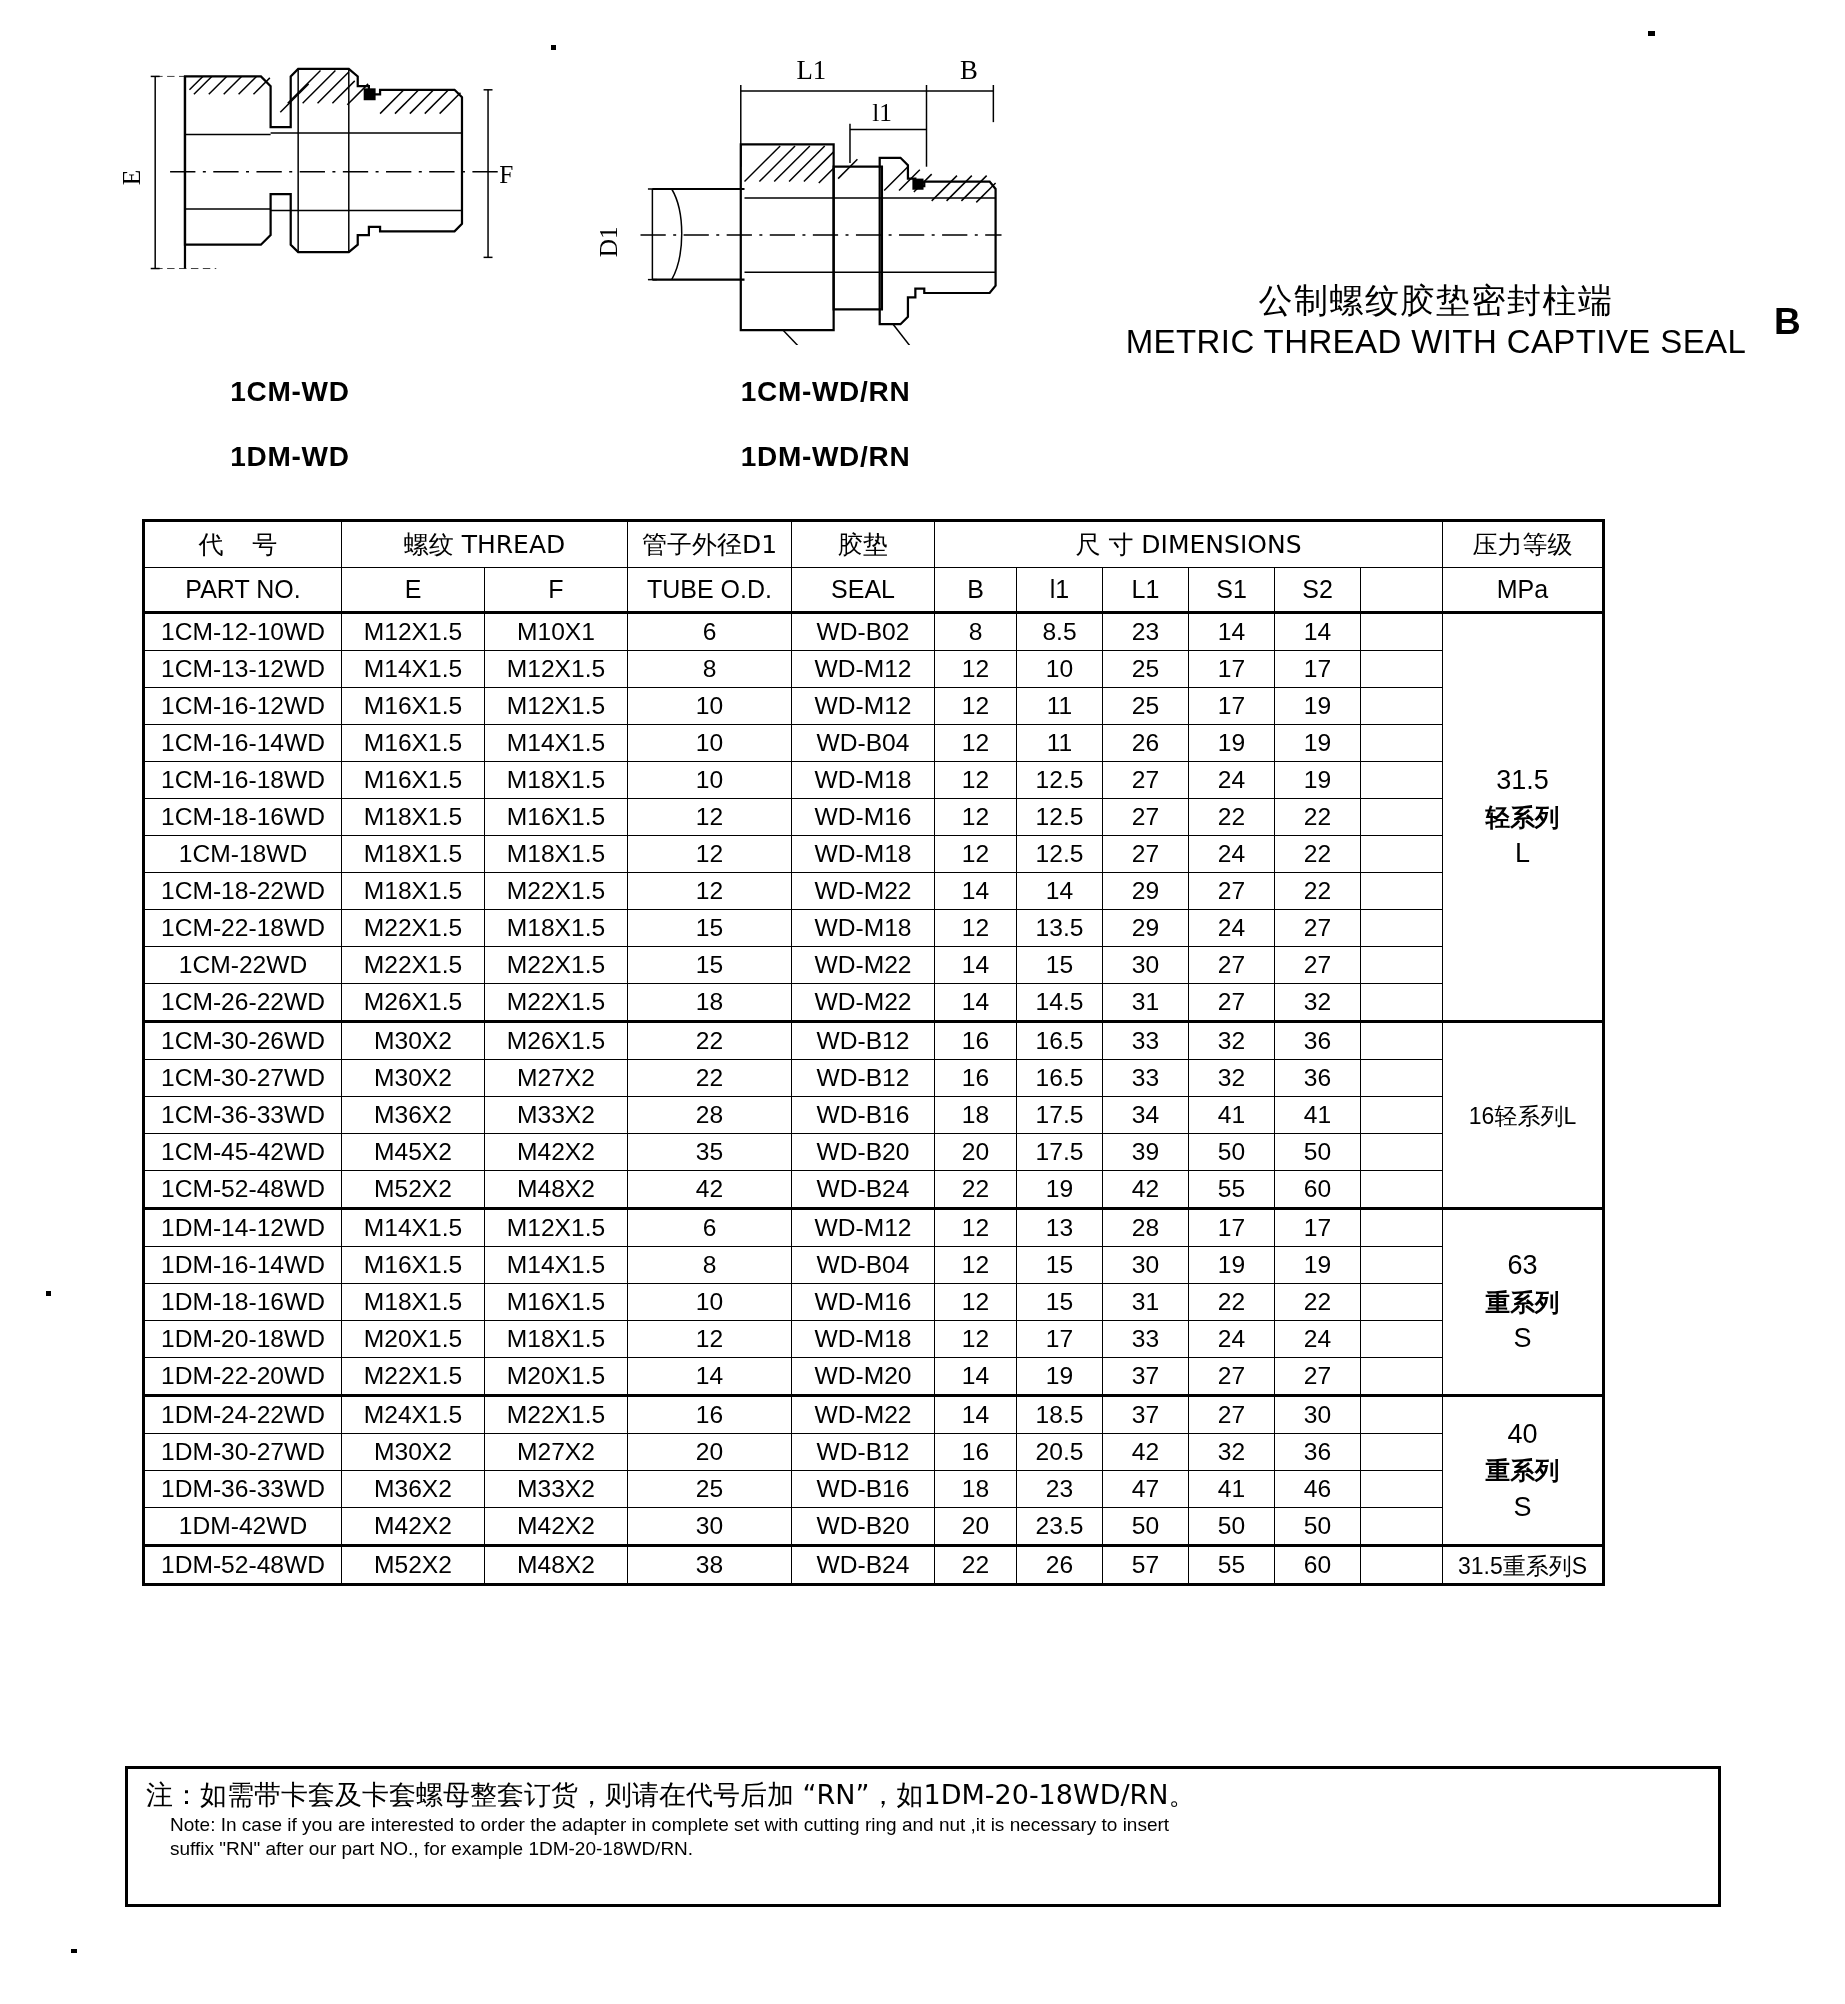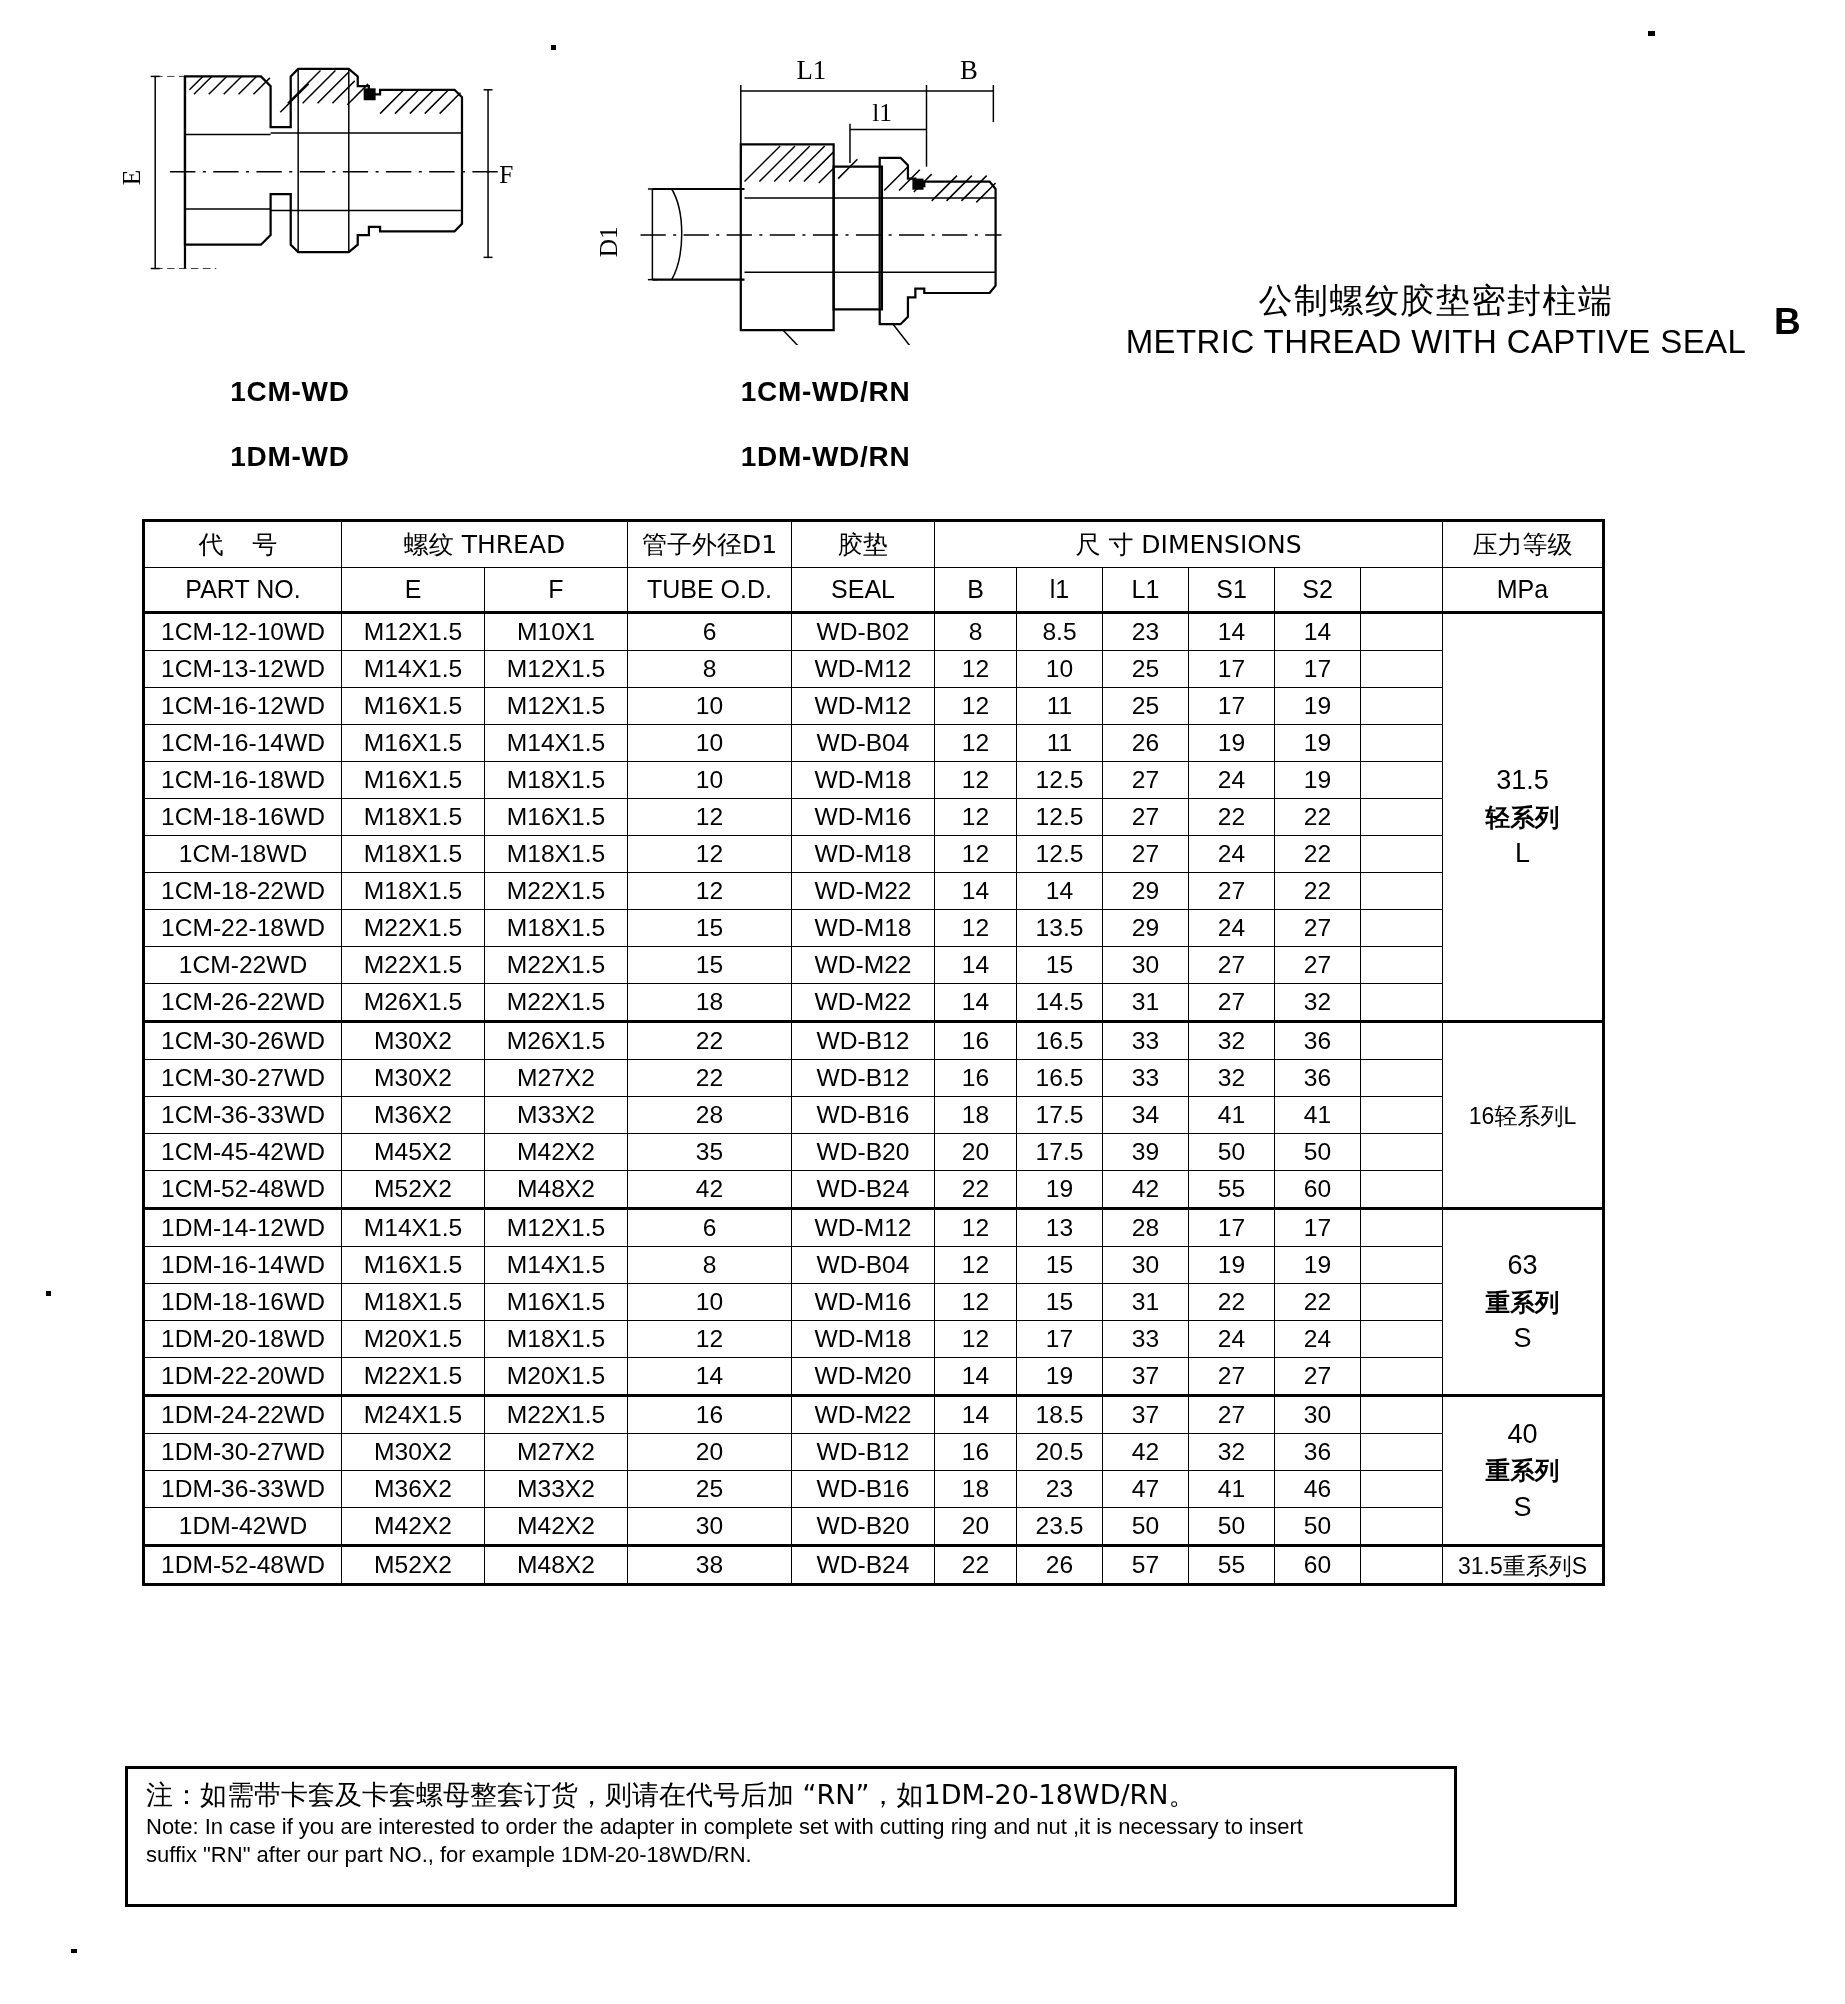--- a/index.html
+++ b/index.html
@@ -67,26 +67,26 @@
   col.c-b{width:82px;}
   col.c-l{width:86px;}
   col.c-L1{width:86px;}
   col.c-s1{width:86px;}
   col.c-s2{width:86px;}
   col.c-blank{width:82px;}
   col.c-press{width:161px;}
 
   
   .note-box{
-    position:absolute;left:125px;top:1766px;width:1332px;height:141px;
+    position:absolute;left:125px;top:1766px;width:1596px;height:141px;
     border:3.7px solid #000;box-sizing:border-box;
     padding:9px 13.4px 0 18px;
   }
   .note-cn{font-size:27px;font-family:"DejaVu Sans",sans-serif;line-height:1.28;white-space:nowrap;}
-  .note-en{font-size:22px;line-height:1.3;}
+  .note-en{font-size:19px;line-height:1.3;margin-left:24px;}
 
   
   .speck{position:absolute;background:#000;}
 </style>
 </head>
 <body>
 
 <div class="page">
 
   <div class="top-area">

